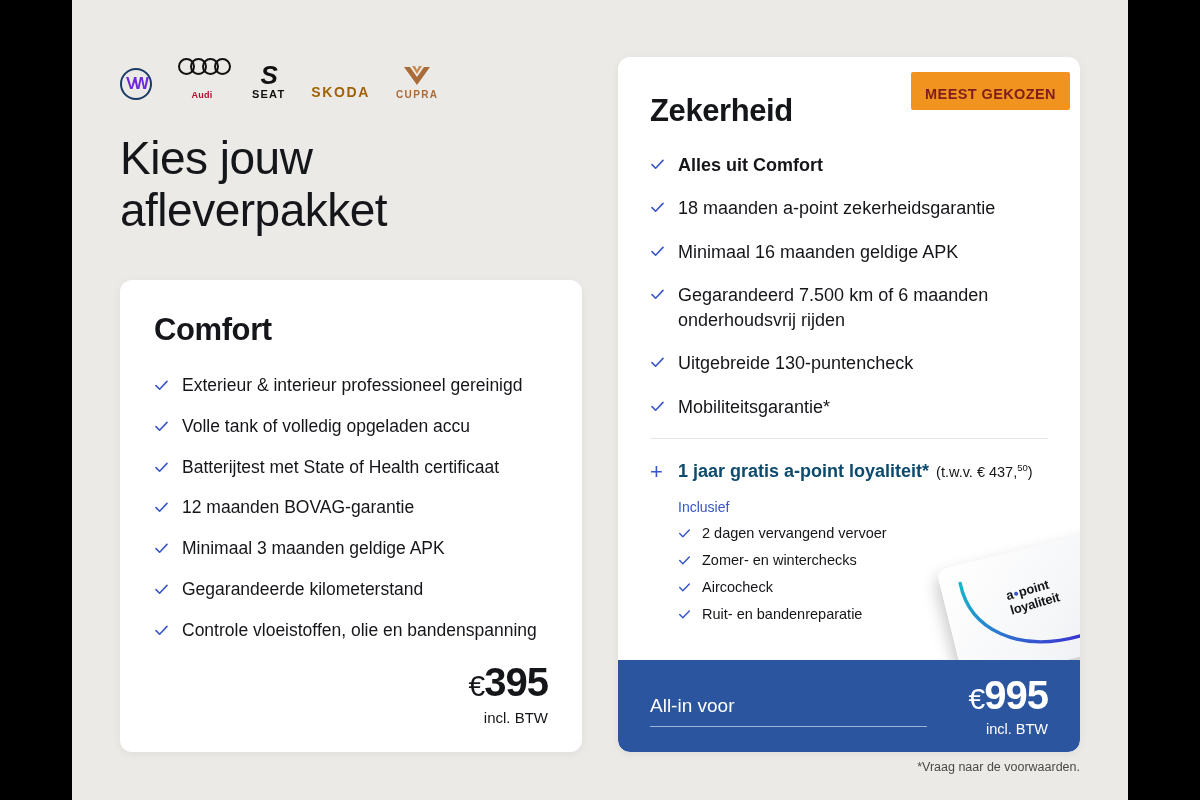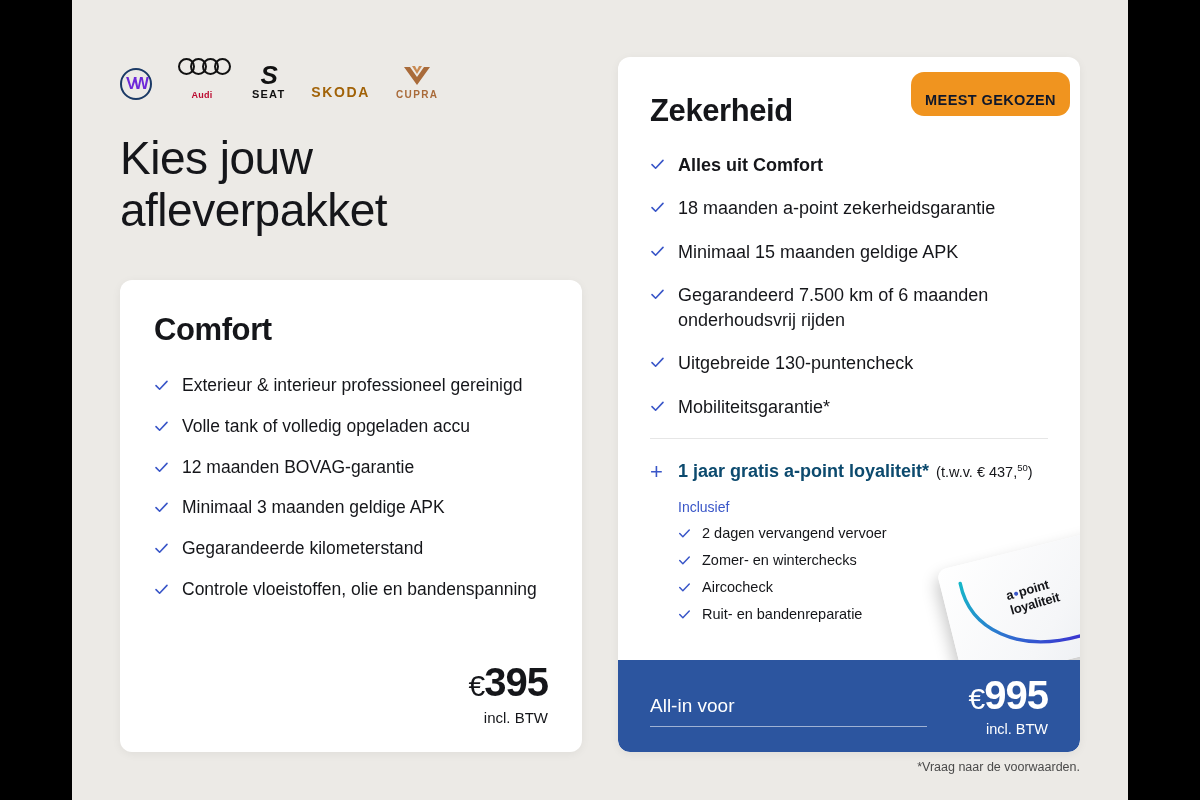--- a/index.html
+++ b/index.html
@@ -115,26 +115,26 @@
     letter-spacing: -0.4px;
     margin-bottom: 26px;
   }
   #card-zekerheid .card-title { margin-bottom: 24px; }
 
   
   .badge {
     position: absolute;
     right: 10px; top: 15px;
     background: #f0941f;
-    color: #0f172a;
+    color: #7f1d1d;
     font-size: 14.5px;
     font-weight: 700;
     letter-spacing: .4px;
-    padding: 20px 14px 8px 14px;
-    border-radius: 13px;
+    padding: 14px 14px 8px 14px;
+    border-radius: 2px;
     white-space: nowrap;
   }
 
   
   ul.features { list-style: none; }
   ul.features > li {
     display: flex;
     align-items: flex-start;
     gap: 13px;
     margin-bottom: 17px;
@@ -365,20 +365,28 @@
               </svg>
           </span>
           <span class="feat-text">Volle tank of volledig opgeladen accu</span>
         </li>
         <li>
           <span class="chk">
             <svg width="15" height="15" viewBox="0 0 15 15">
                 <path d="M2 7.6 L5.6 11.2 L13 3.4" stroke="#3956c8" stroke-width="1.6" fill="none" stroke-linecap="round" stroke-linejoin="round"></path>
               </svg>
           </span>
+          <span class="feat-text">Batterijtest met State of Health certificaat</span>
+        </li>
+        <li>
+          <span class="chk">
+            <svg width="15" height="15" viewBox="0 0 15 15">
+                <path d="M2 7.6 L5.6 11.2 L13 3.4" stroke="#3956c8" stroke-width="1.6" fill="none" stroke-linecap="round" stroke-linejoin="round"></path>
+              </svg>
+          </span>
           <span class="feat-text">12 maanden BOVAG-garantie</span>
         </li>
         <li>
           <span class="chk">
             <svg width="15" height="15" viewBox="0 0 15 15">
                 <path d="M2 7.6 L5.6 11.2 L13 3.4" stroke="#3956c8" stroke-width="1.6" fill="none" stroke-linecap="round" stroke-linejoin="round"></path>
               </svg>
           </span>
           <span class="feat-text">Minimaal 3 maanden geldige APK</span>
         </li>
@@ -428,21 +436,21 @@
               </svg>
           </span>
           <span class="feat-text">18 maanden a-point zekerheidsgarantie</span>
         </li>
         <li>
           <span class="chk">
             <svg width="15" height="15" viewBox="0 0 15 15">
                 <path d="M2 7.6 L5.6 11.2 L13 3.4" stroke="#3956c8" stroke-width="1.6" fill="none" stroke-linecap="round" stroke-linejoin="round"></path>
               </svg>
           </span>
-          <span class="feat-text">Minimaal 15 maanden geldige APK</span>
+          <span class="feat-text">Minimaal 16 maanden geldige APK</span>
         </li>
         <li>
           <span class="chk">
             <svg width="15" height="15" viewBox="0 0 15 15">
                 <path d="M2 7.6 L5.6 11.2 L13 3.4" stroke="#3956c8" stroke-width="1.6" fill="none" stroke-linecap="round" stroke-linejoin="round"></path>
               </svg>
           </span>
           <span class="feat-text">Gegarandeerd 7.500 km of 6 maanden onderhoudsvrij rijden</span>
         </li>
         <li>

